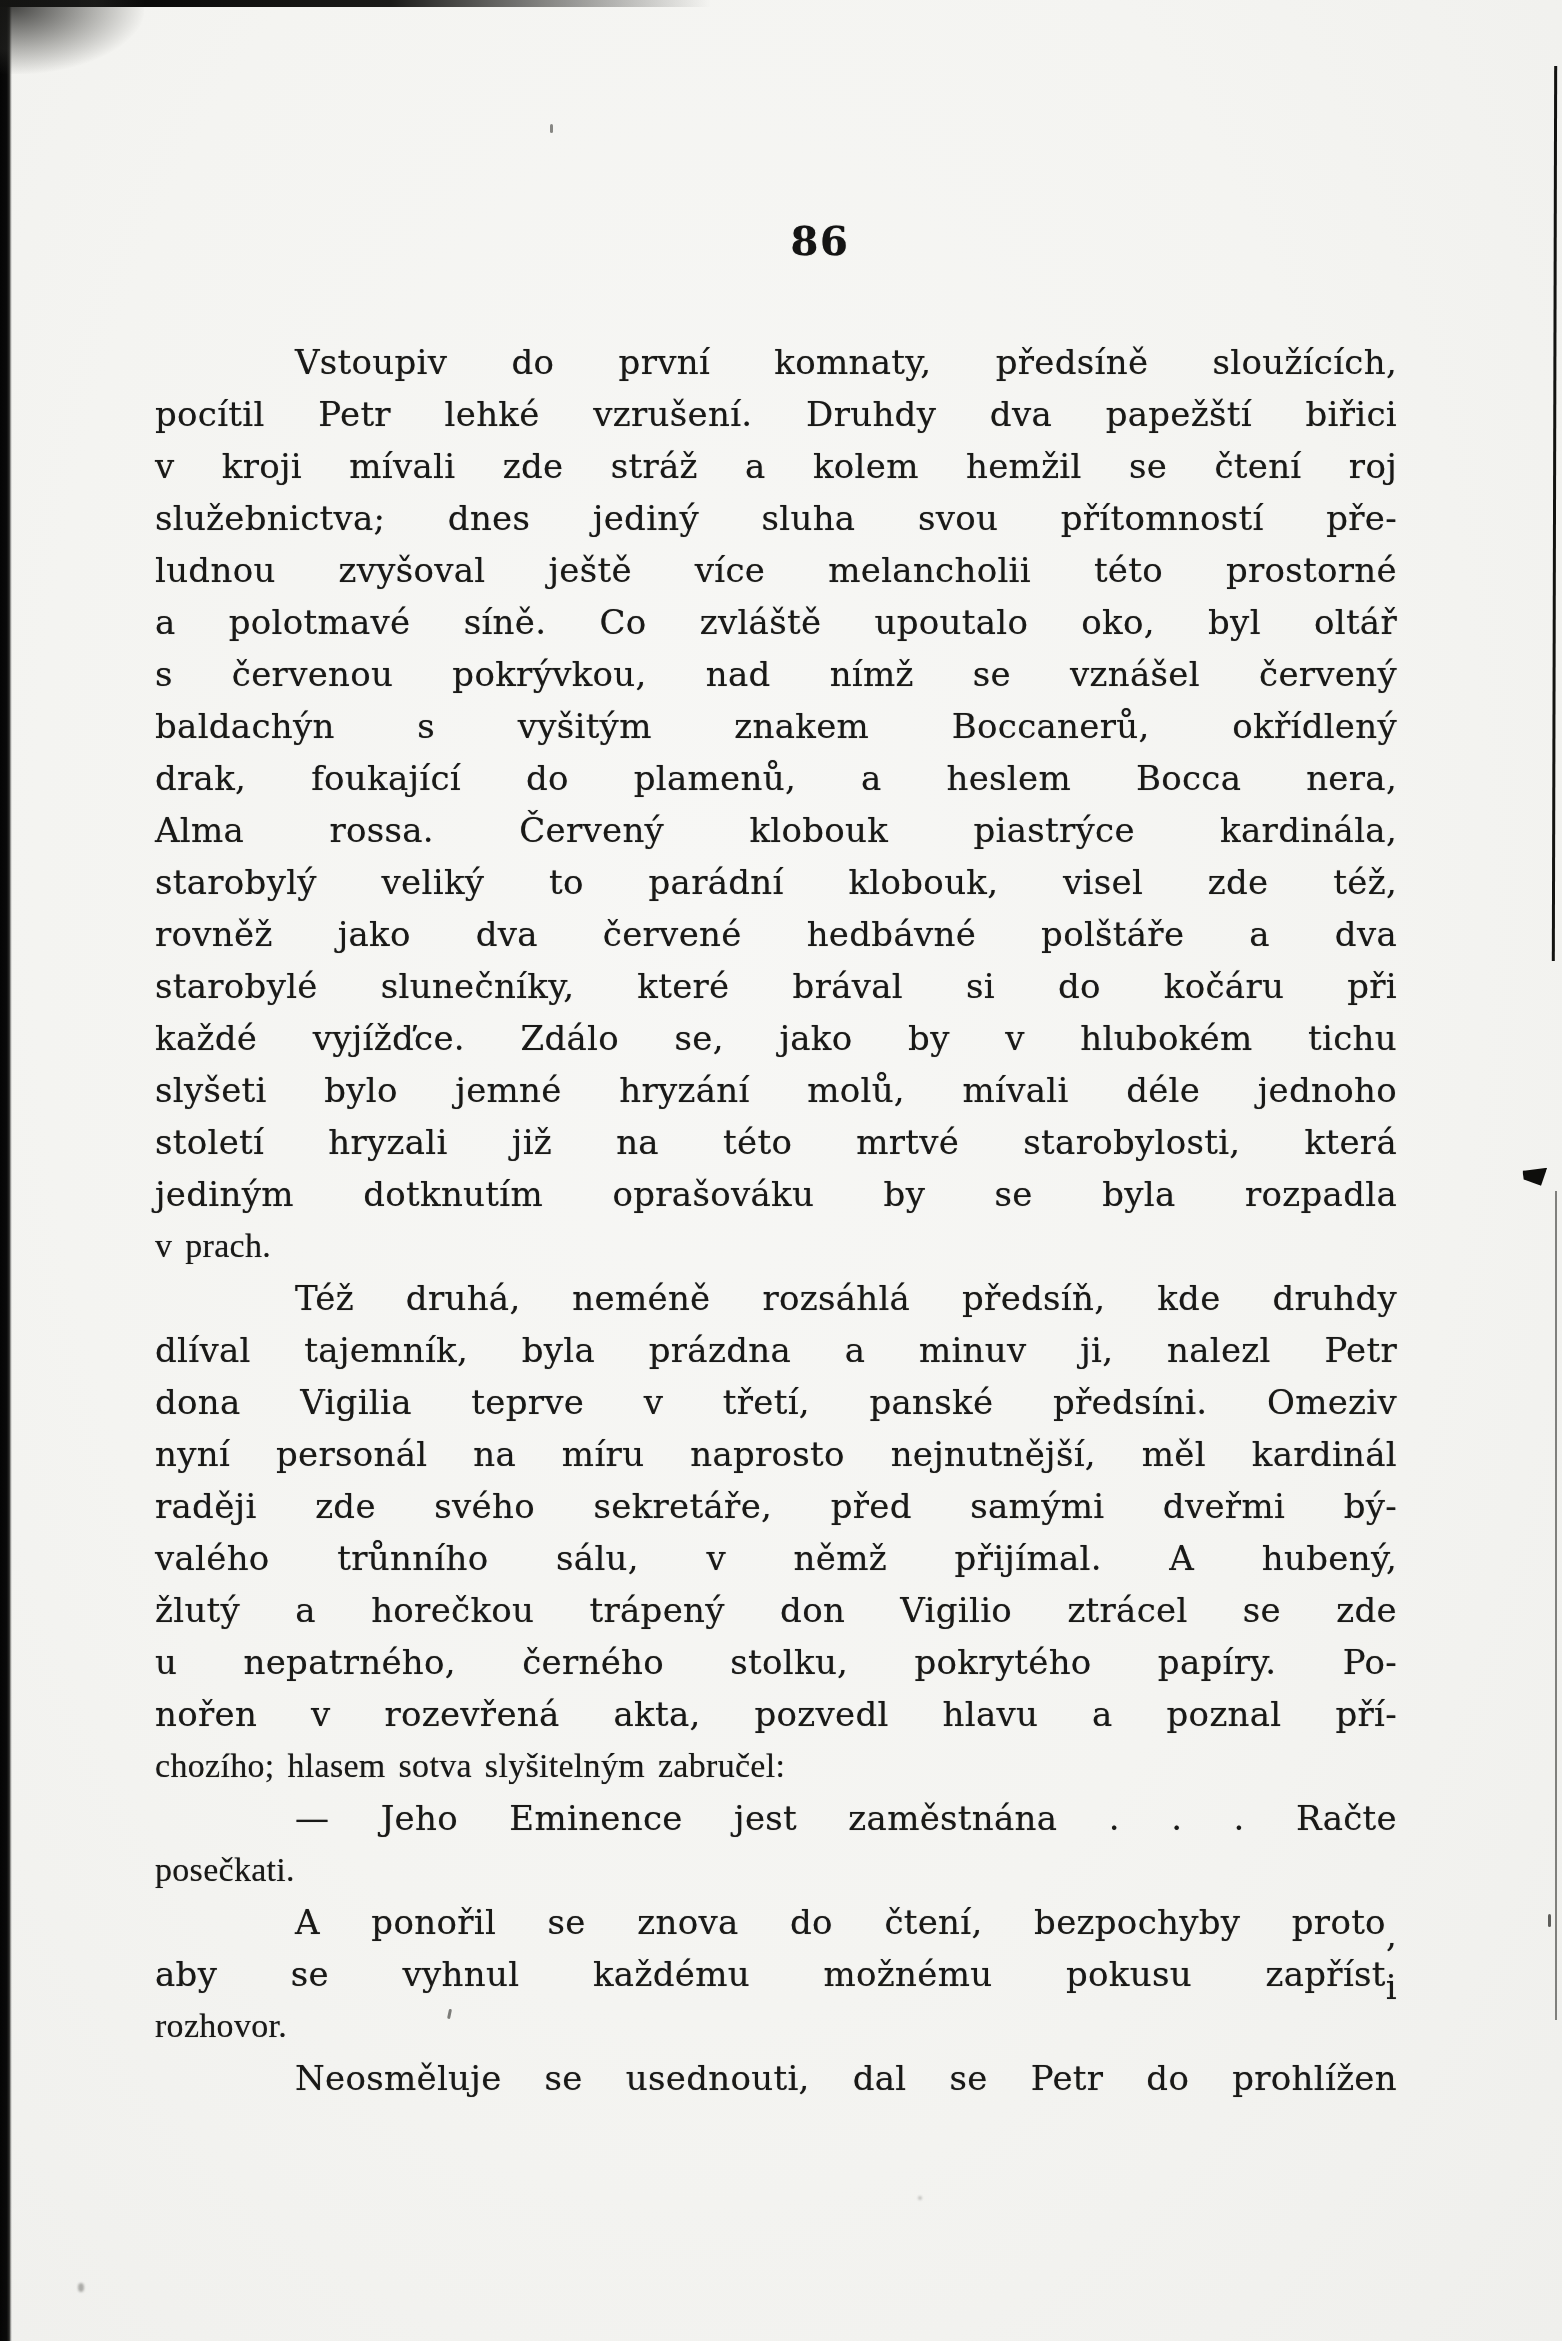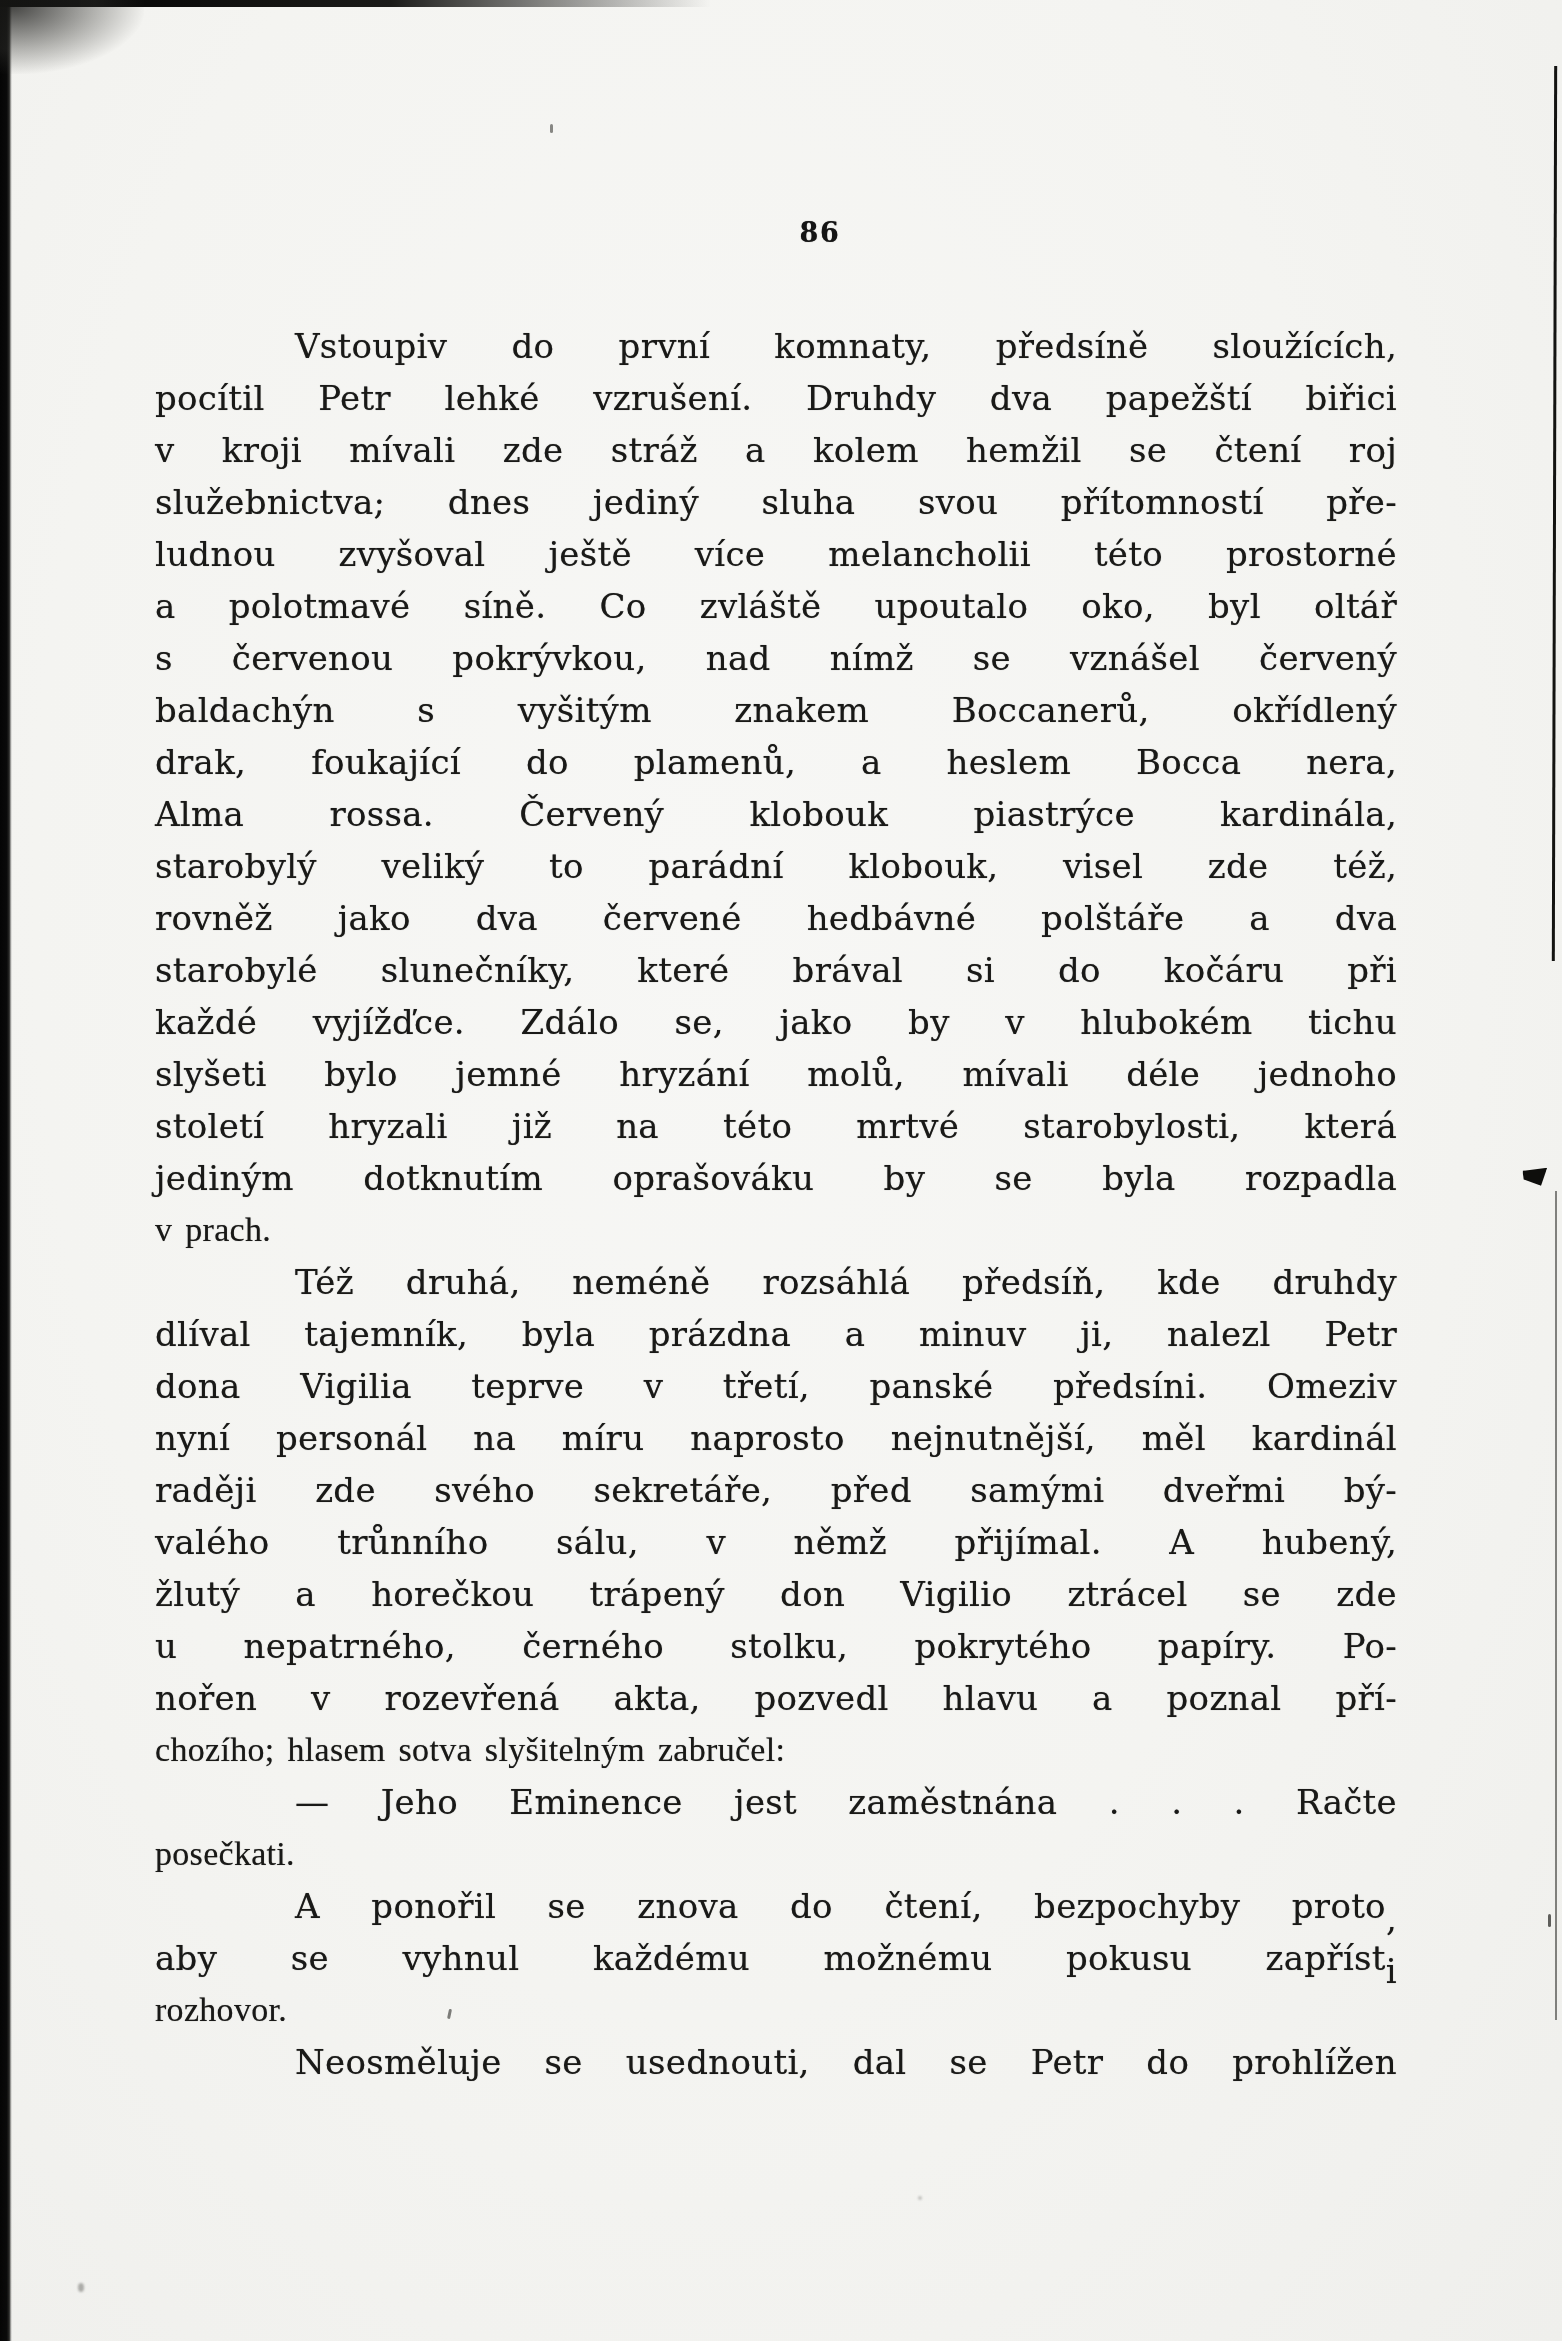--- a/index.html
+++ b/index.html
@@ -45,25 +45,25 @@
   }
   .speck{position:absolute;background:#2c2c28;border-radius:50%;}
   .speck.s1{left:550px;top:124px;width:2.5px;height:9.3px;opacity:.55;border-radius:1.7px;}
   .speck.s2{left:78px;top:2283px;width:6px;height:8.5px;opacity:.35;filter:blur(0.8px);}
   .speck.s3{left:448px;top:2009px;width:3.4px;height:10.2px;opacity:.6;border-radius:1.7px;transform:rotate(12deg);}
   .speck.s4{left:918px;top:2196px;width:4.2px;height:4.2px;opacity:.25;filter:blur(0.8px);}
   
   .page-number{
     position:absolute;left:761px;top:217px;width:118px;
     text-align:center;
-    font-size:27px;font-weight:bold;letter-spacing:1.7px;color:#141414;
+    font-size:40px;font-weight:bold;letter-spacing:1.7px;color:#141414;
     text-shadow:0 0 0.8px rgba(10,10,10,.6);
   }
   .text-block{
-    position:absolute;left:155px;top:320px;width:1242px;
+    position:absolute;left:155px;top:336px;width:1242px;
     color:#191917;
     font-size:34px;
     text-shadow:0 0 0.8px rgba(15,15,15,.55);
     letter-spacing:0.3px;
     word-spacing:4.2px;
   }
   .line{
     height:52px;line-height:52px;
     text-align:justify;
     text-align-last:justify;

